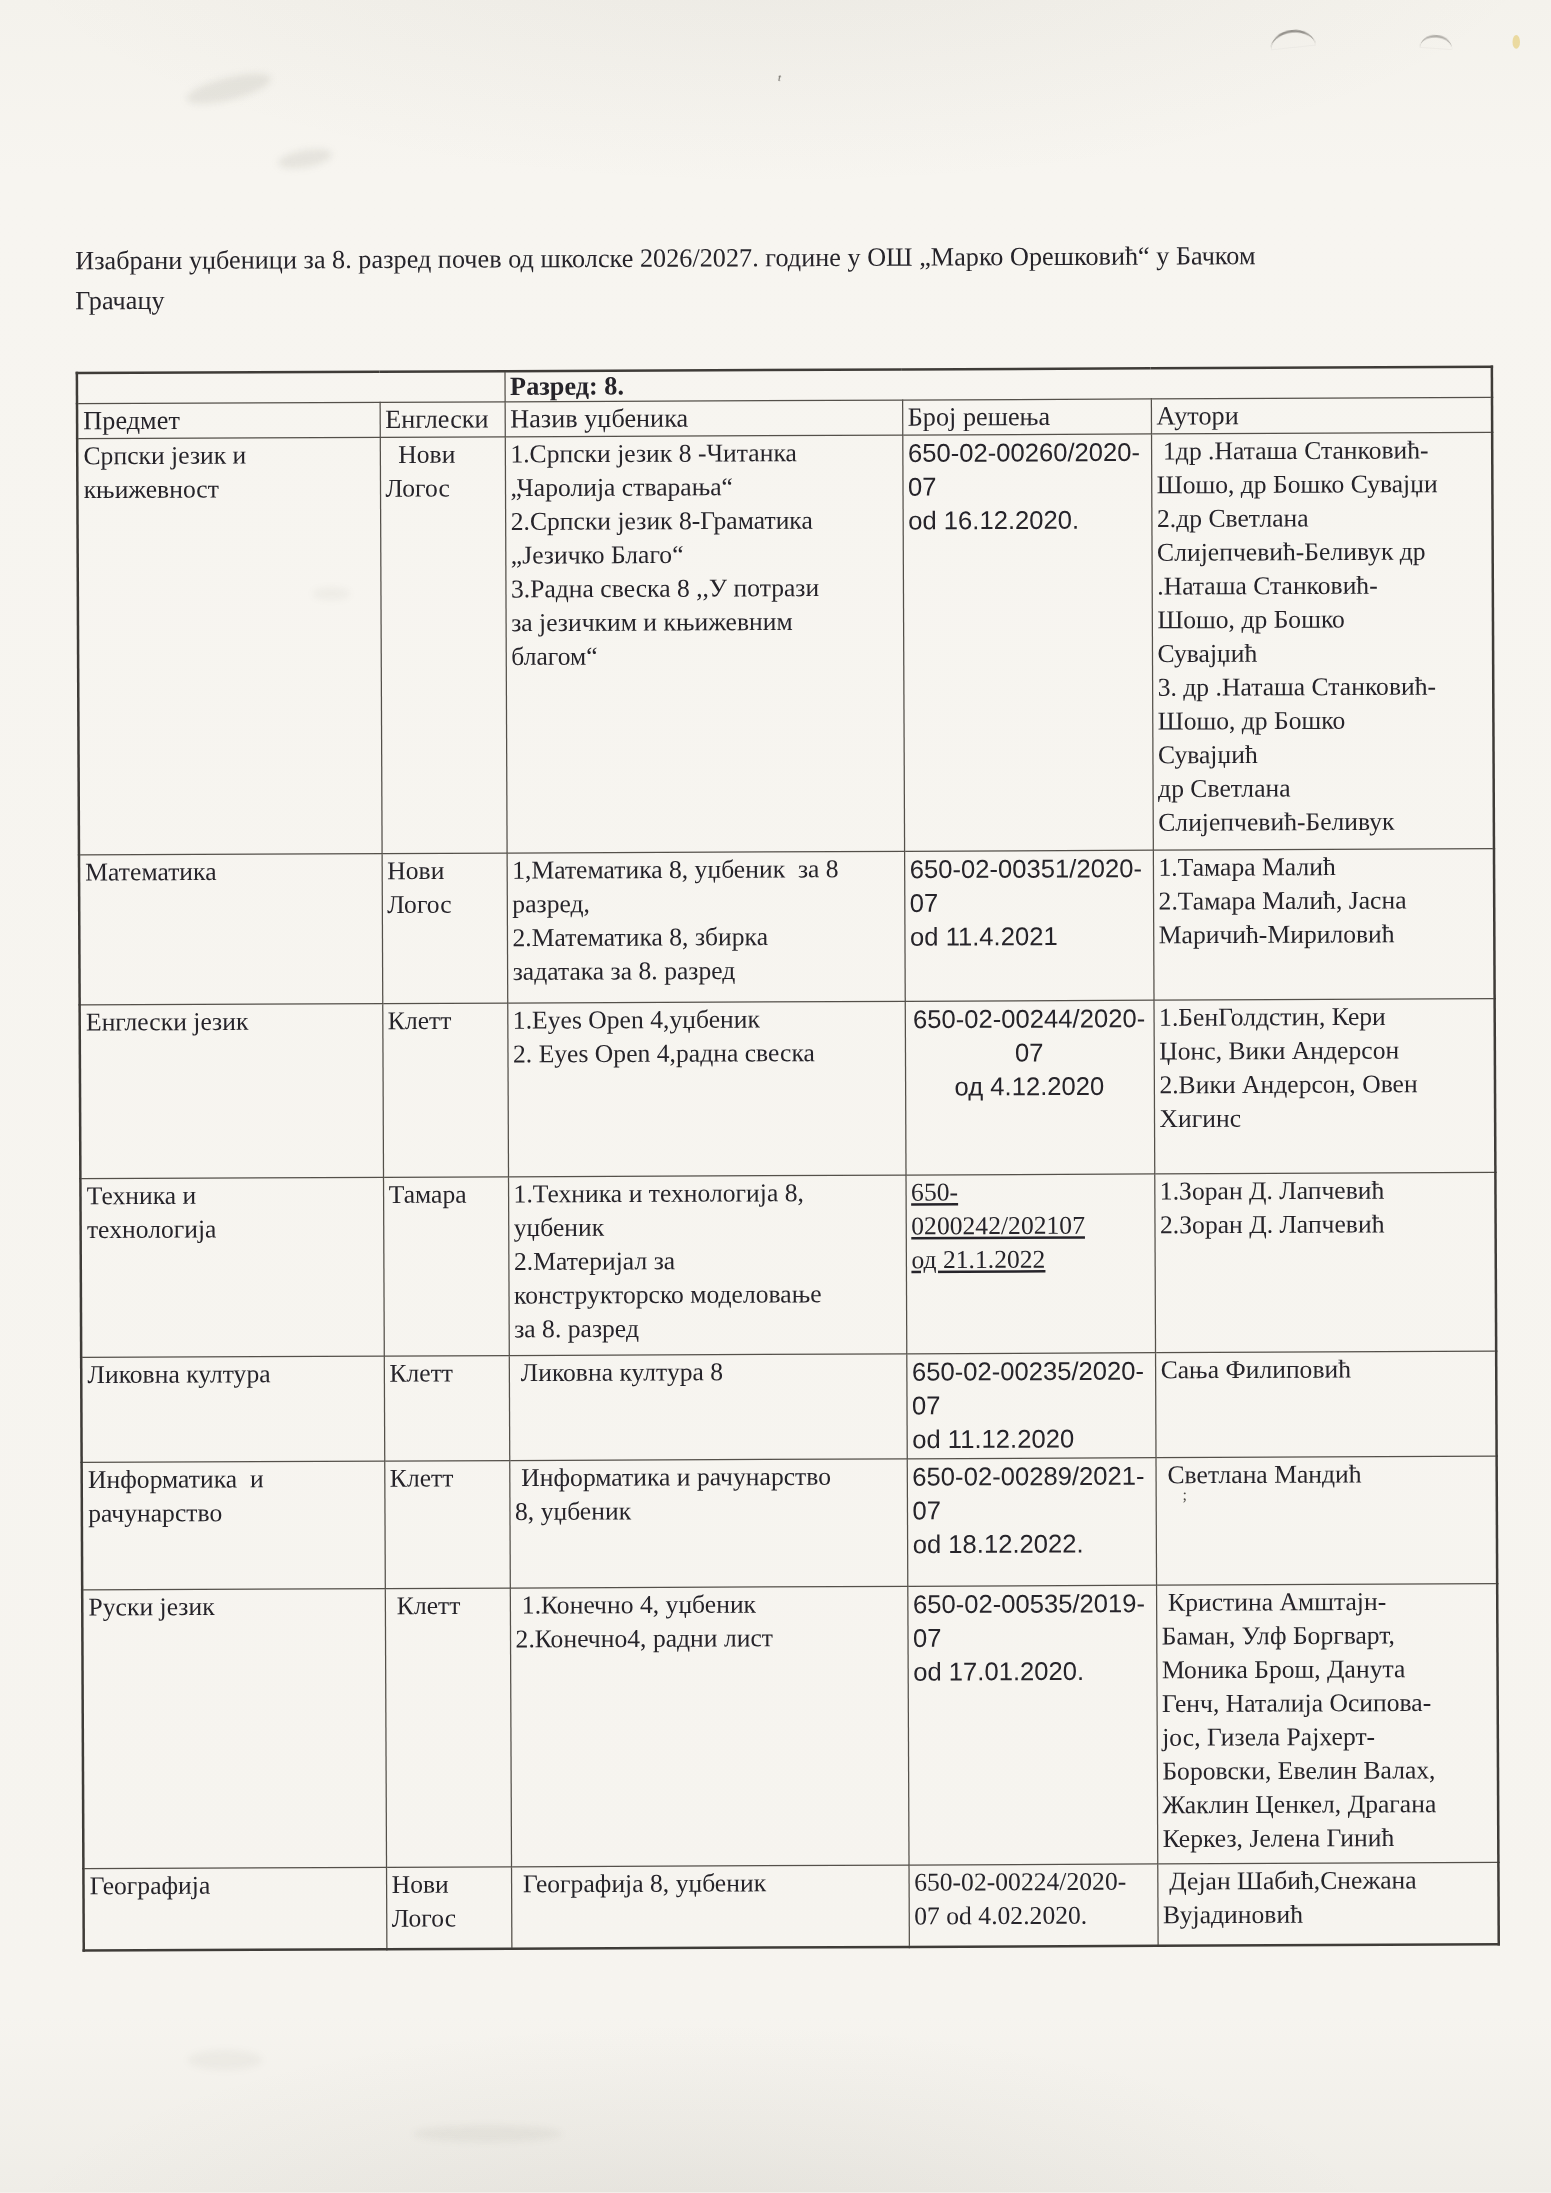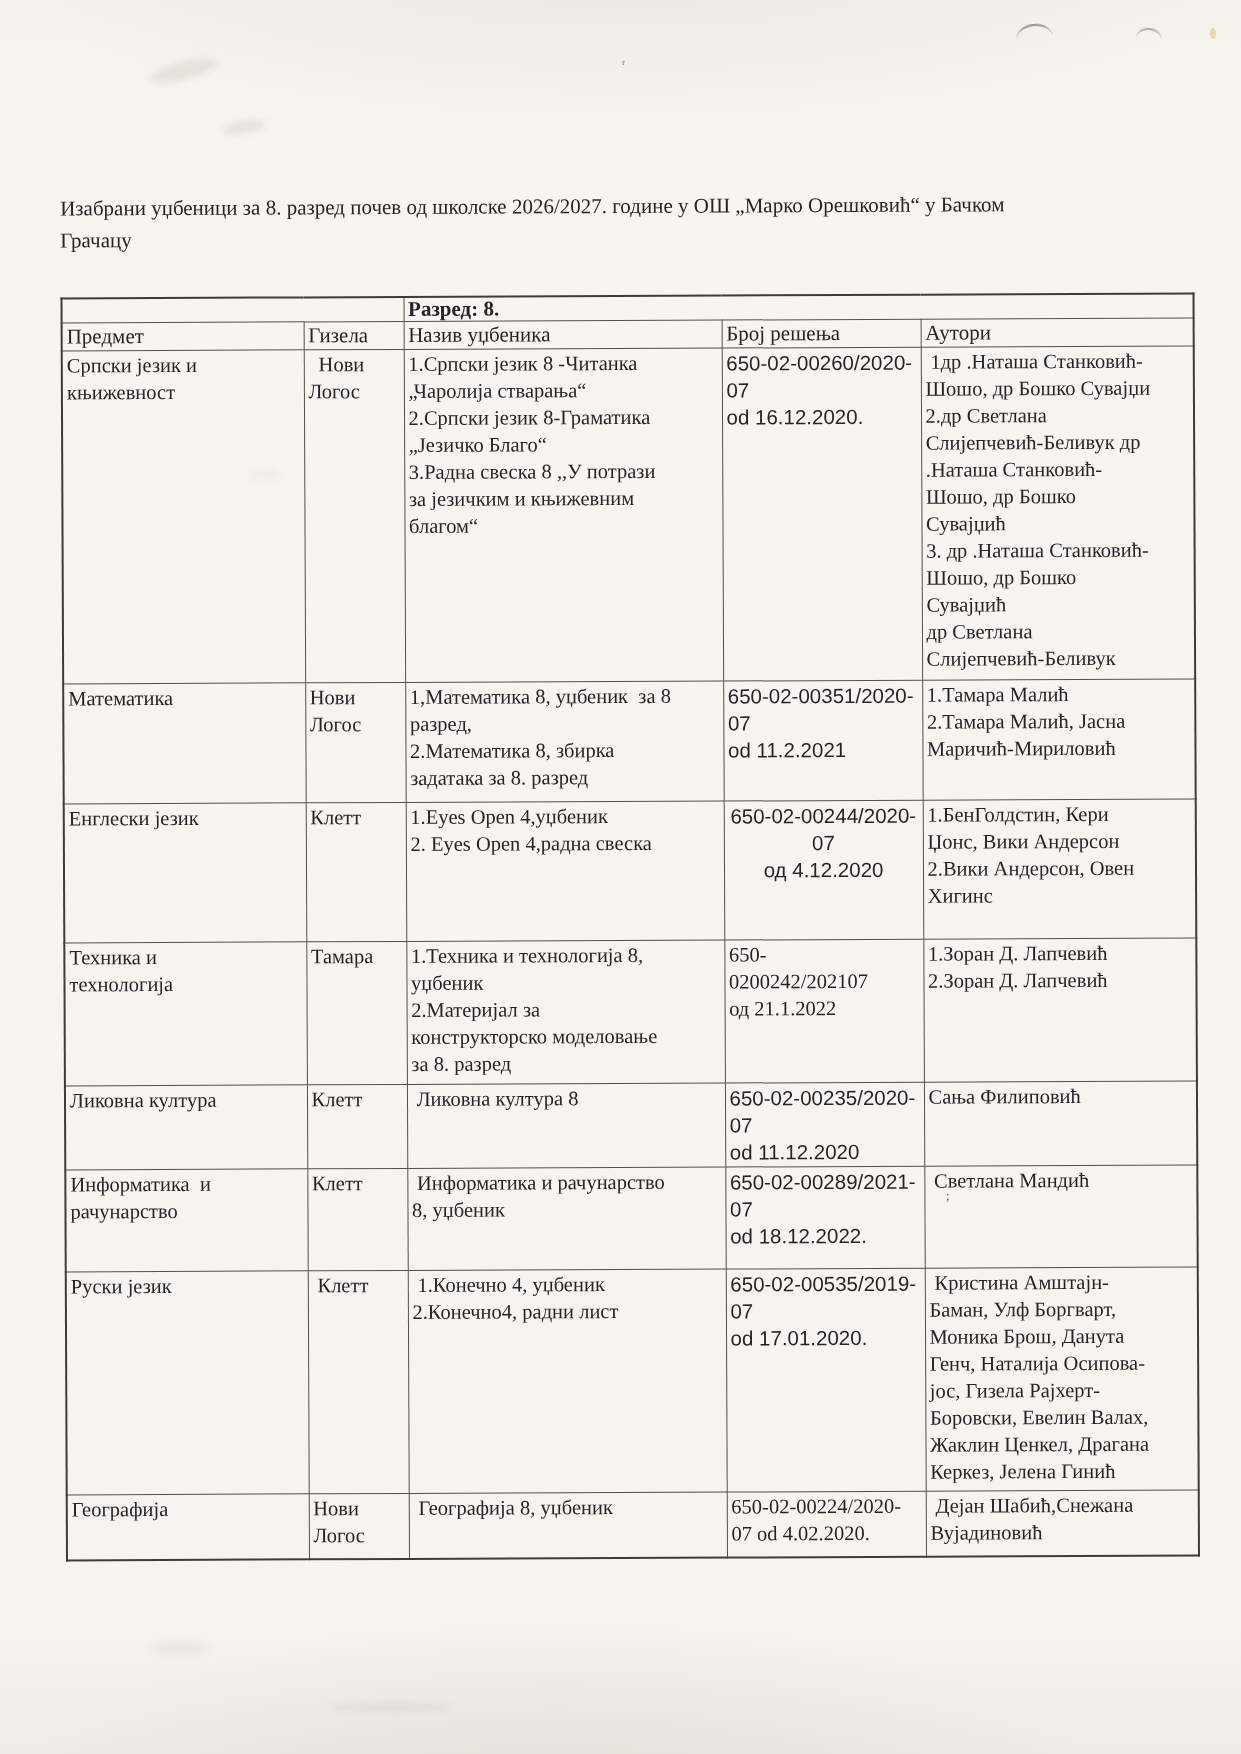--- a/index.html
+++ b/index.html
@@ -41,21 +41,21 @@
     font-size:20.5px;line-height:27px;
     white-space:pre-wrap;
     overflow:hidden;
     color:#26242a;
   }
   tr.band td{height:21px;line-height:20px;font-weight:bold;font-size:21px;}
   tr.head td{height:25px;line-height:24px;font-size:21px;}
   .sans{font-family:"Liberation Sans", sans-serif;font-size:17px;line-height:22px;}
   .pt44{padding-top:44px;text-align:center;}
   .pt40{padding-top:40px;}
-  .broj-lg{font-size:21.5px;line-height:28px;}
+  .broj-lg{font-size:21.5px;line-height:28px;text-decoration:underline;}
   .pl8{padding-left:10px;}
 
   
   .artifact{position:absolute;pointer-events:none;}
   .arc{border-top:2px solid rgba(70,66,60,.55);border-radius:50% 50% 0 0/100% 100% 0 0;filter:blur(.4px);}
   .smudge{background:rgba(110,104,94,.12);border-radius:50%;filter:blur(3px);}
   .tick{color:#4d4a45;font-size:13px;font-family:"Liberation Serif",serif;filter:blur(.3px);}
   .speck{background:rgba(226,196,96,.55);border-radius:50%;filter:blur(.5px);}
 </style>
 </head>
@@ -76,21 +76,21 @@
         <col style="width:199px">
         <col style="width:273px">
     </colgroup>
     <tbody>
       <tr class="band">
         <td colspan="2"></td>
         <td colspan="3">Разред: 8.</td>
       </tr>
       <tr class="head">
         <td>Предмет</td>
-        <td>Гизела</td>
+        <td>Енглески</td>
         <td>Назив уџбеника</td>
         <td class="pl8">Број решења</td>
         <td>Аутори</td>
       </tr>
 
       <tr style="height:333px">
         <td>Српски језик и
 књижевност</td>
         <td>  Нови
 Логос</td>
@@ -119,21 +119,21 @@
 
       <tr style="height:120px">
         <td>Математика</td>
         <td>Нови
 Логос</td>
         <td>1,Математика 8, уџбеник  за 8
 разред,
 2.Математика 8, збирка
 задатака за 8. разред</td>
         <td class="sans">650-02-00351/2020-07
-od 11.2.2021</td>
+od 11.4.2021</td>
         <td>1.Тамара Малић
 2.Тамара Малић, Јасна
 Маричић-Мириловић</td>
       </tr>
 
       <tr style="height:139px">
         <td>Енглески језик</td>
         <td>Клетт</td>
         <td>1.Eyes Open 4,уџбеник
 2. Eyes Open 4,радна свеска</td>

